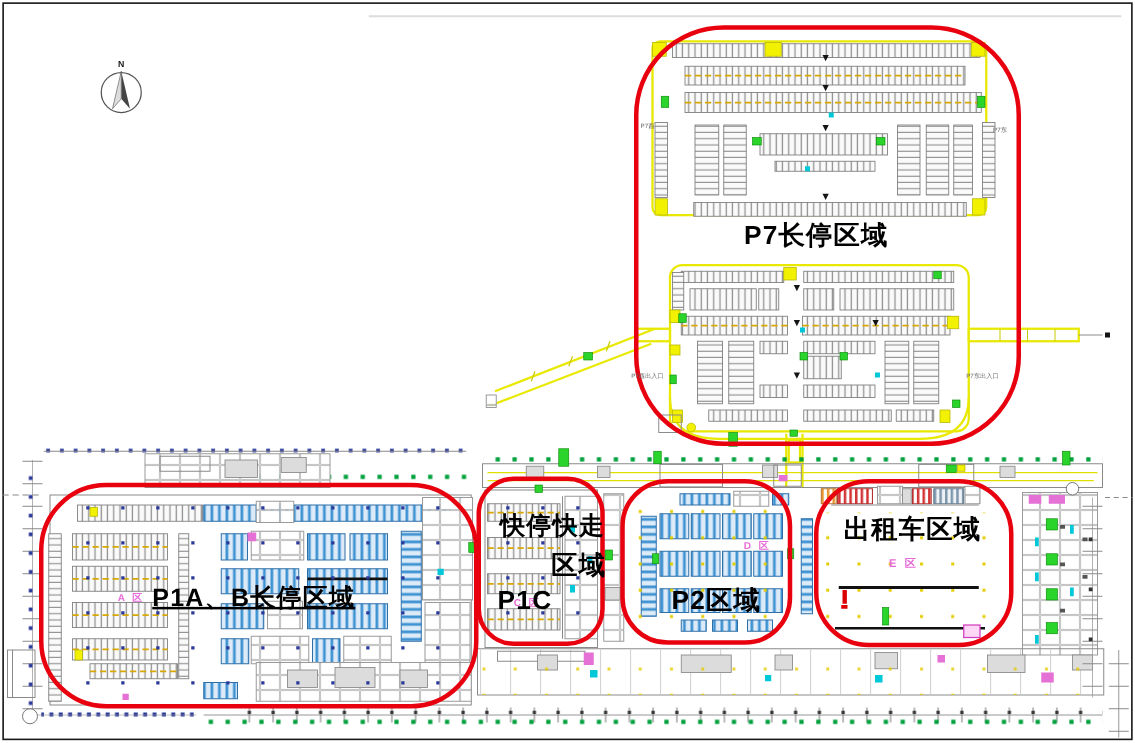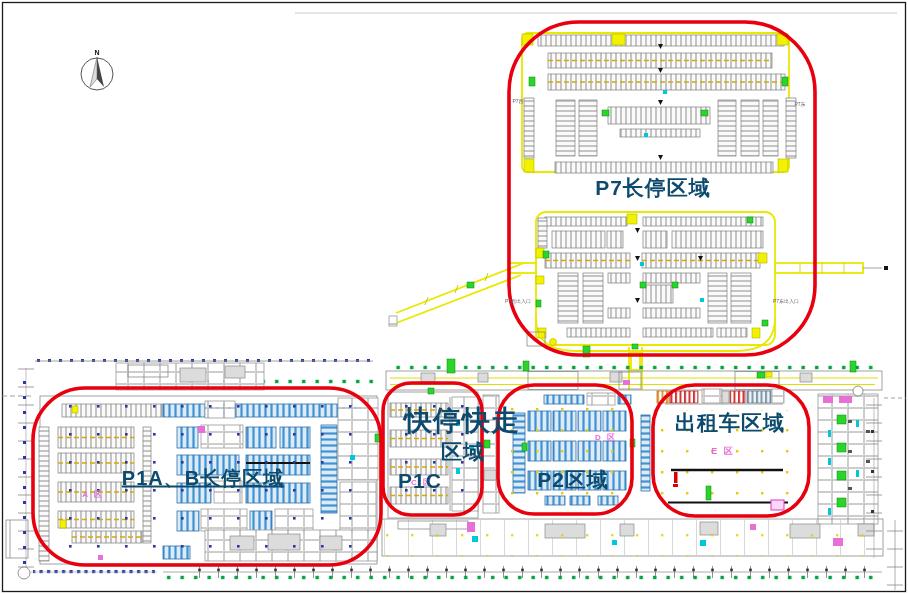--- a/index.html
+++ b/index.html
@@ -17,21 +17,21 @@
   .ylq{fill:#f2f200;   stroke:#b5b500; stroke-width:.6;}
   .cy {fill:#00c8d8;}
   .mg {fill:#e570d6;}
   .blk{fill:#141414;}
   .yl {stroke:#e8e800; fill:none; stroke-width:1.8;}
   .cl {stroke:#d8a800; stroke-width:1.4; stroke-dasharray:5 3; fill:none;}
   .ln {stroke:#8a8a8a; stroke-width:.8; fill:none;}
   .red{stroke:#e8000e; stroke-width:3.6; fill:none; stroke-linejoin:round;}
   
   .lbl{position:absolute;transform:translate(-50%,-50%);white-space:nowrap;}
-  .rl {color:#0c4a6e;font-weight:bold;letter-spacing:1px;}
+  .rl {color:#000000;font-weight:bold;letter-spacing:1px;}
   .zl {color:#e86ad8;font-weight:bold;font-size:8px;letter-spacing:2px;}
   .tl {color:#666;font-size:5px;letter-spacing:0;}
   .nl {color:#111;font-weight:bold;font-size:7px;}
 </style>
 </head>
 <body>
 
 <div id="stage">
 
 <svg id="plan-svg" width="908" height="594" viewBox="0 0 908 594" xmlns="http://www.w3.org/2000/svg">
@@ -424,31 +424,31 @@
     <rect x="509" y="22" width="306" height="333" rx="70" class="red"></rect>
     <rect x="33" y="388" width="348" height="177" rx="52" class="red"></rect>
     <rect x="383" y="383" width="99" height="132" rx="28" class="red"></rect>
     <rect x="498" y="385" width="134" height="129" rx="36" class="red"></rect>
     <rect x="653" y="385" width="156" height="131" rx="42" class="red"></rect>
   </g>
 </svg>
 
   <div class="lbl nl" style="left:97px;top:52px;">N</div>
 
-  <div class="lbl zl" style="left:93px;top:478px;margin-top:16px;">A 区</div>
+  <div class="lbl zl" style="left:105px;top:478px;">A 区</div>
   <div class="lbl zl" style="left:422px;top:482px;">C 区</div>
   <div class="lbl zl" style="left:606px;top:437px;">D 区</div>
   <div class="lbl zl" style="left:723px;top:451px;font-size:9px;">E 区</div>
 
   <div class="lbl tl" style="left:518px;top:101px;">P7西</div>
   <div class="lbl tl" style="left:800px;top:104px;">P7东</div>
   <div class="lbl tl" style="left:518px;top:301px;">P7西出入口</div>
   <div class="lbl tl" style="left:786px;top:301px;">P7东出入口</div>
 
   <div class="lbl rl" style="left:653px;top:188px;font-size:21px;">P7长停区域</div>
   <div class="lbl rl" style="left:203px;top:478px;font-size:20px;text-decoration:underline;">P1A、B长停区域</div>
-  <div class="lbl rl" style="left:454px;top:421px;font-size:28px;padding-left:16px;">快停快走</div>
+  <div class="lbl rl" style="left:434px;top:421px;font-size:20px;padding-left:16px;">快停快走</div>
   <div class="lbl rl" style="left:434px;top:452px;font-size:21px;margin-left:29px;">区域</div>
   <div class="lbl rl" style="left:420px;top:481px;font-size:21px;">P1C</div>
   <div class="lbl rl" style="left:573px;top:480px;font-size:21px;">P2区域</div>
   <div class="lbl rl" style="left:730px;top:423px;font-size:21px;">出租车区域</div>
 
 </div>
 
 </body></html>

